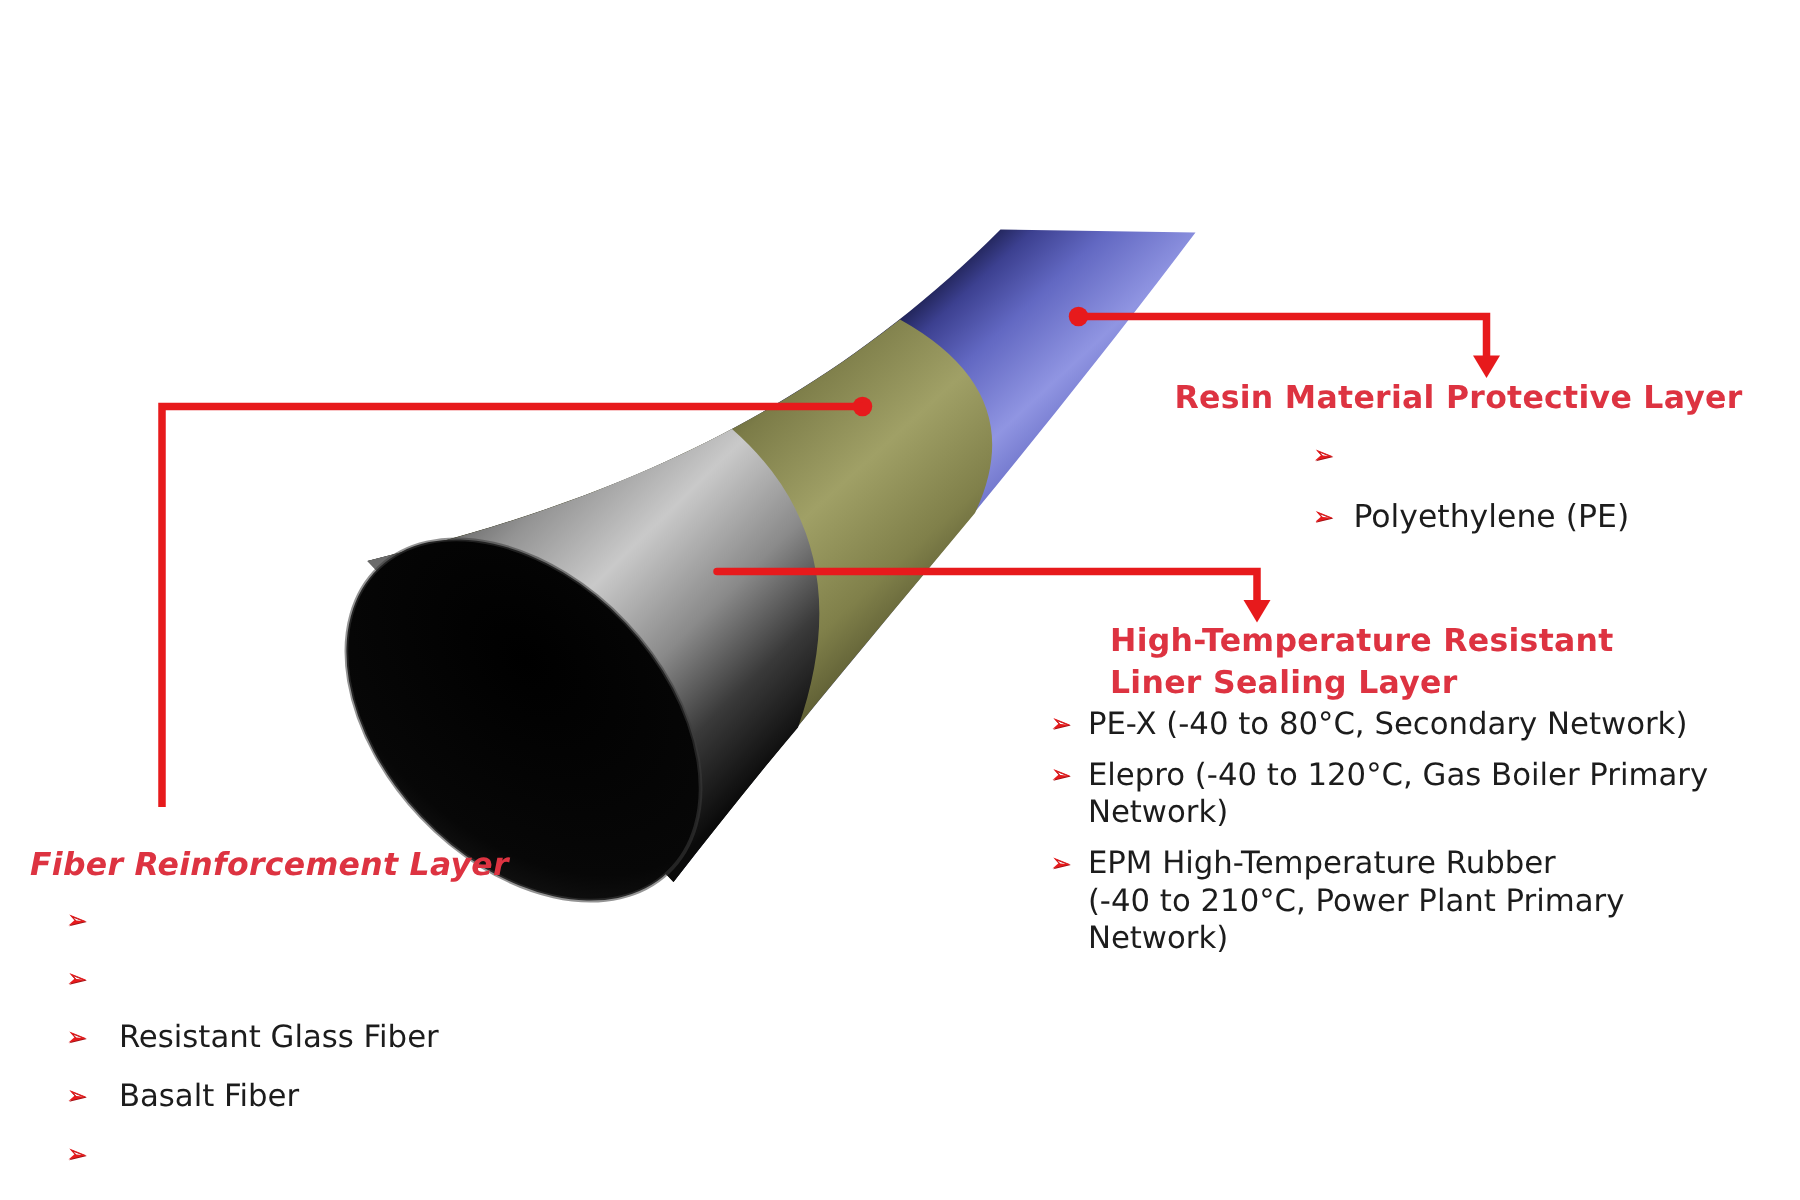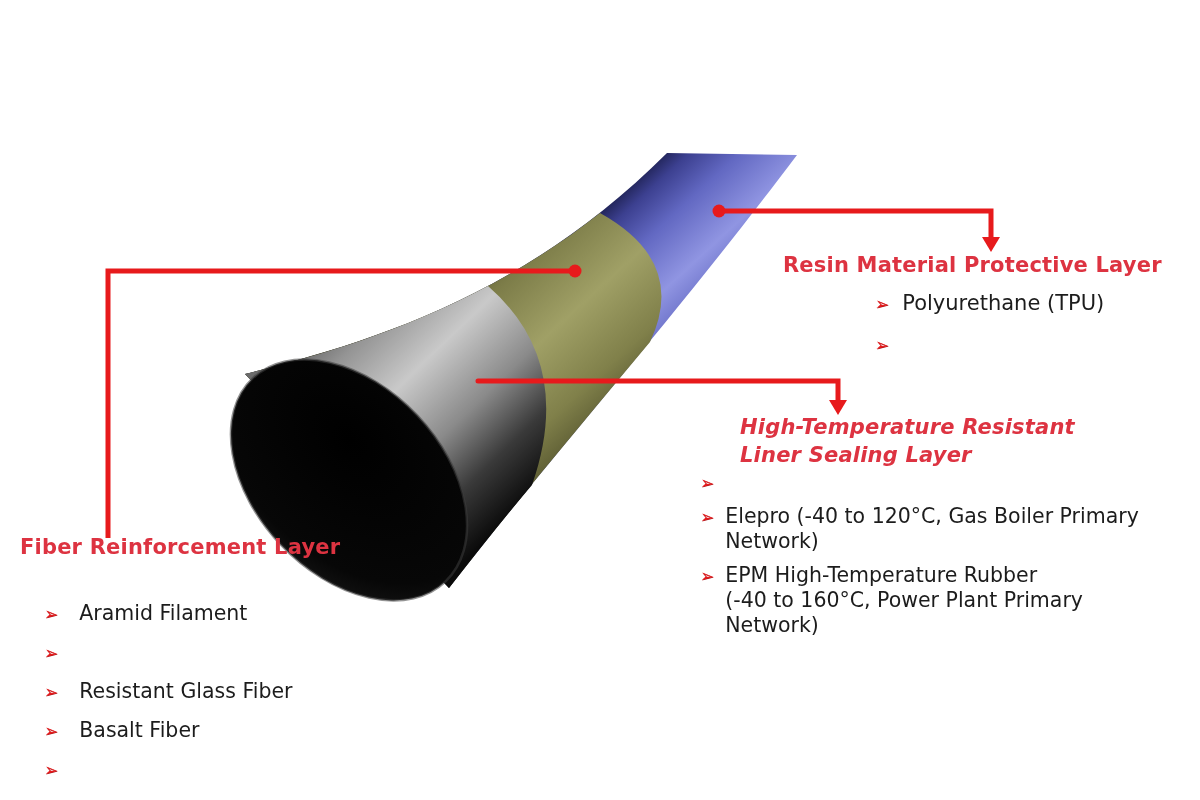--- a/index.html
+++ b/index.html
@@ -103,51 +103,51 @@
     <g stroke="var(--c-annotation-red)" fill="none" stroke-width="5" stroke-linecap="round">
       <path d="M 478,381 L 838,381 L 838,401"></path>
       <path d="M 829,400 L 847,400 L 838,415 Z" fill="var(--c-annotation-red)" stroke="none"></path>
     </g>
   </svg>
 
   <div class="layer-title" style="left:783px;top:251px;">Resin Material Protective Layer</div>
   <div id="resin-items" class="items">
     <div class="item">
       <span class="bullet">➢</span>
-      <span class="item-label">Polyurethane (TPU)</span>
     </div>
     <div class="item">
       <span class="bullet">➢</span>
+      <span class="item-label">Polyethylene (PE)</span>
     </div>
   </div>
 
-  <div class="layer-title" style="left:740px;top:413px;font-style:italic;">High-Temperature Resistant
+  <div class="layer-title" style="left:740px;top:413px;">High-Temperature Resistant
 Liner Sealing Layer</div>
   <div id="liner-items" class="items">
     <div class="item">
       <span class="bullet">➢</span>
+      <span class="item-label">PE-X (-40 to 80°C, Secondary Network)</span>
     </div>
     <div class="item">
       <span class="bullet">➢</span>
       <span class="item-label">Elepro (-40 to 120°C, Gas Boiler Primary
 Network)</span>
     </div>
     <div class="item">
       <span class="bullet">➢</span>
       <span class="item-label">EPM High-Temperature Rubber
-(-40 to 160°C, Power Plant Primary
+(-40 to 210°C, Power Plant Primary
 Network)</span>
     </div>
   </div>
 
-  <div class="layer-title" style="left:20px;top:533px;">Fiber Reinforcement Layer</div>
+  <div class="layer-title" style="left:20px;top:562px;font-style:italic;">Fiber Reinforcement Layer</div>
   <div id="fiber-items" class="items">
     <div class="item">
       <span class="bullet">➢</span>
-      <span class="item-label">Aramid Filament</span>
     </div>
     <div class="item">
       <span class="bullet">➢</span>
     </div>
     <div class="item">
       <span class="bullet">➢</span>
       <span class="item-label">Resistant Glass Fiber</span>
     </div>
     <div class="item">
       <span class="bullet">➢</span>

